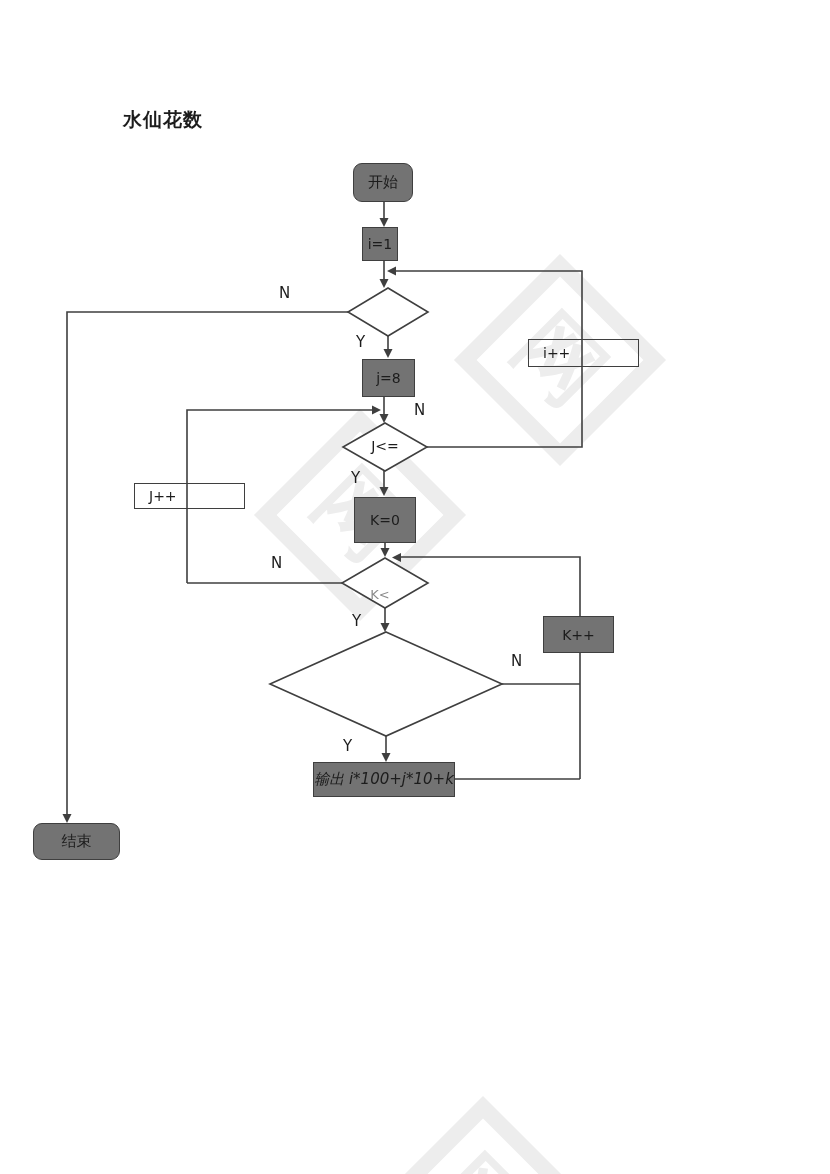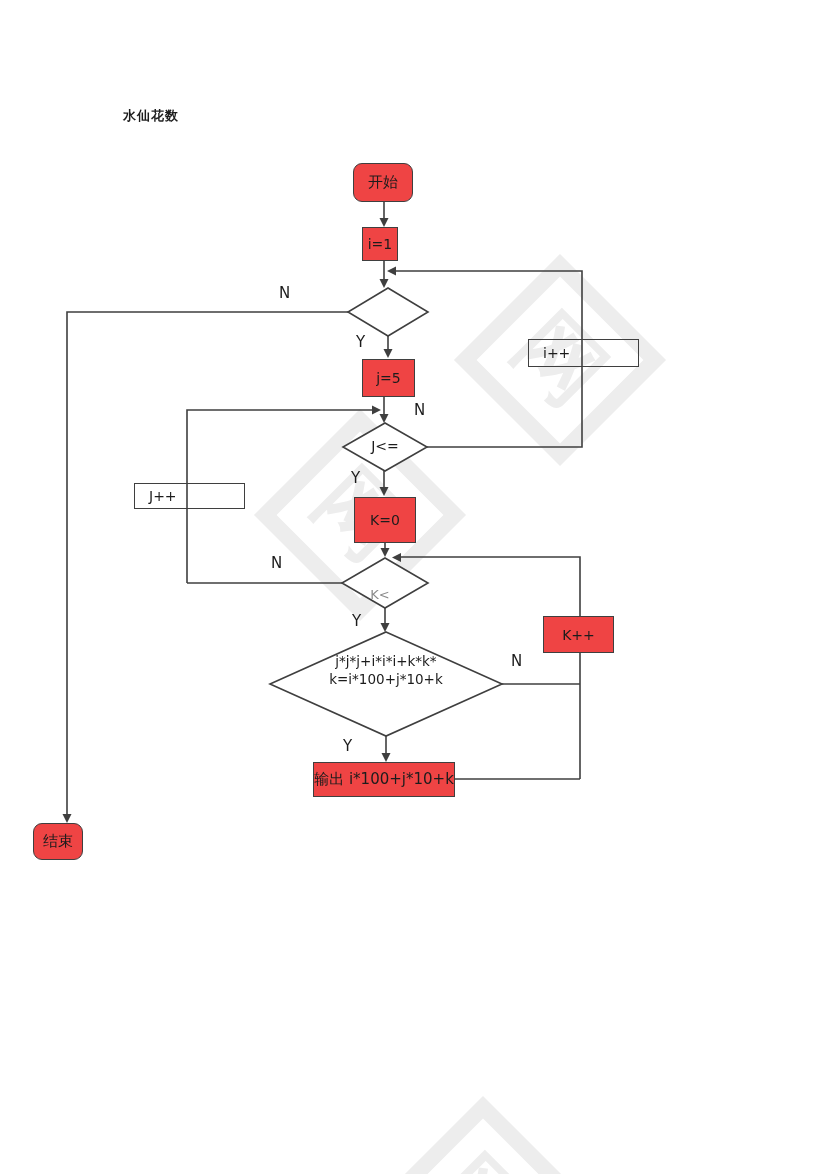--- a/index.html
+++ b/index.html
@@ -2,26 +2,26 @@
 <html><head>
 <meta charset="utf-8">
 <style>
   html,body{margin:0;padding:0;background:#fff;}
   .canvas{
     position:relative;width:830px;height:1174px;background:#ffffff;
     font-family:"DejaVu Sans","Liberation Sans",sans-serif;color:#1c1c1c;
     overflow:hidden;
   }
   .page-title{
-    position:absolute;left:123px;top:107px;font-size:13px;font-weight:600;
+    position:absolute;left:123px;top:107px;font-size:19px;font-weight:600;
     letter-spacing:1px;z-index:3;
   }
   .flow-svg{position:absolute;left:0;top:0;z-index:1;}
   .box{
-    position:absolute;box-sizing:border-box;border:1.6px solid #3f3f3f;background:#ef4444;
+    position:absolute;box-sizing:border-box;border:1.6px solid #3f3f3f;background:#737373;
     display:flex;align-items:center;justify-content:center;font-size:14px;z-index:2;
     white-space:nowrap;
   }
   .rounded{border-radius:9px;font-size:15px;}
   .passthrough{background:transparent;justify-content:flex-start;padding-left:14px;}
   .dlabel{
     position:absolute;z-index:2;display:flex;align-items:center;justify-content:center;
     text-align:center;font-size:14px;white-space:nowrap;
   }
   .dlabel.faint{color:#8b8b8b;font-size:13px;}
@@ -88,42 +88,38 @@
       <polygon points="385,423 427,447 385,471 343,447"></polygon>
       <polygon points="385,558 428,583 385,608 342,583"></polygon>
       <polygon points="386,632 502,684 386,736 270,684"></polygon>
     </g>
   </svg>
 
   <div class="box rounded" style="left:353px;top:163px;width:60px;height:39px;">开始</div>
 
   <div class="box" style="left:362px;top:227px;width:36px;height:34px;">i=1</div>
 
-  <div class="box" style="left:362px;top:359px;width:53px;height:38px;">j=5</div>
+  <div class="box" style="left:362px;top:359px;width:53px;height:38px;">j=8</div>
 
   <div class="box" style="left:354px;top:497px;width:62px;height:46px;">K=0</div>
 
-  <div class="box" style="left:313px;top:762px;width:142px;height:35px;font-size:15px;">输出 i*100+j*10+k</div>
+  <div class="box" style="left:313px;top:762px;width:142px;height:35px;font-size:15px;font-style:italic;">输出 i*100+j*10+k</div>
 
-  <div class="box rounded" style="left:33px;top:823px;width:50px;height:37px;">结束</div>
+  <div class="box rounded" style="left:33px;top:823px;width:87px;height:37px;">结束</div>
 
   <div class="box passthrough" style="left:528px;top:339px;width:111px;height:28px;">i++</div>
 
   <div class="box passthrough" style="left:134px;top:483px;width:111px;height:26px;">J++</div>
 
   <div class="box" style="left:543px;top:616px;width:71px;height:37px;">K++</div>
 
   <div class="dlabel" style="left:345px;top:436px;width:80px;height:20px;">J&lt;=</div>
 
   <div class="dlabel faint" style="left:345px;top:585px;width:70px;height:18px;">K&lt;</div>
 
-  <div class="dlabel cond-main-text" style="left:286px;top:650px;width:200px;height:40px;">
-    <span>j*j*j+i*i*i+k*k*</span>
-    <span>k=i*100+j*10+k</span>
-  </div>
 
   <div class="branch" style="left:279px;top:284px;">N</div>
   <div class="branch" style="left:356px;top:333px;">Y</div>
   <div class="branch" style="left:414px;top:401px;">N</div>
   <div class="branch" style="left:351px;top:469px;">Y</div>
   <div class="branch" style="left:271px;top:554px;">N</div>
   <div class="branch" style="left:352px;top:612px;">Y</div>
   <div class="branch" style="left:511px;top:652px;">N</div>
   <div class="branch" style="left:343px;top:737px;">Y</div>
 

